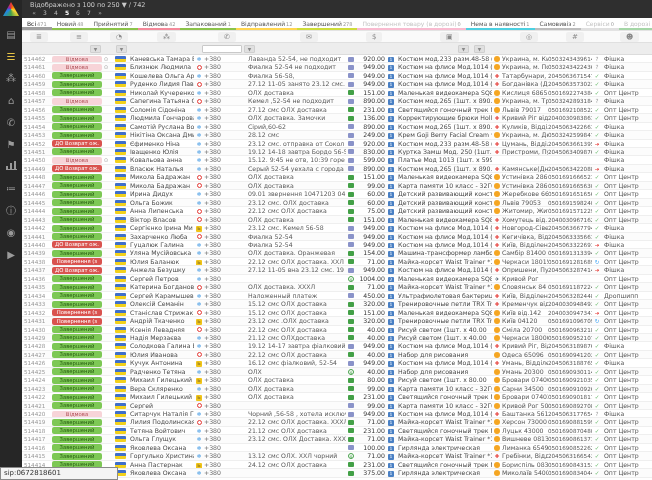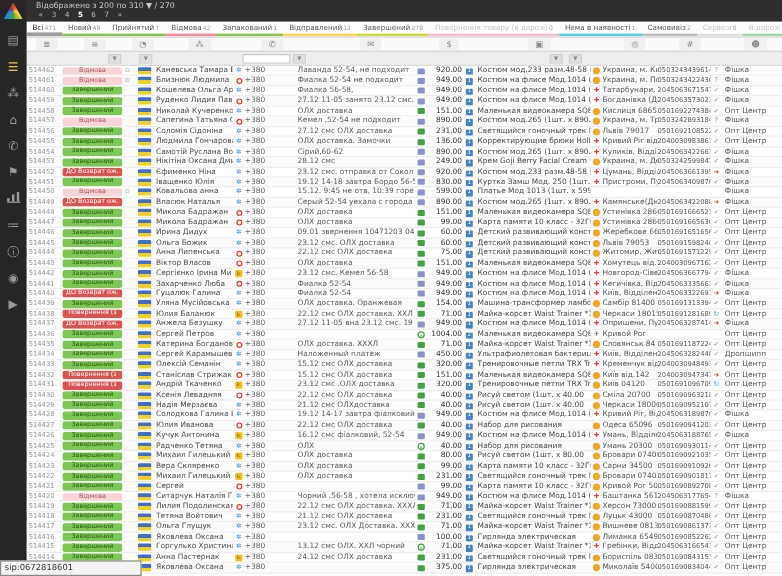--- a/index.html
+++ b/index.html
@@ -93,21 +93,21 @@
   <div class="sb-ico">✆</div>
   <div class="sb-ico">⚑</div>
   <div class="sb-ico"><span class="sb-bars"><i></i><i></i><i></i></span></div>
   <div class="sb-ico">≔</div>
   <div class="sb-ico">ⓘ</div>
   <div class="sb-ico">◉</div>
   <div class="sb-ico">▶</div>
 </div>
 
 <div id="topbar">
-  <span id="shown"><span>Відображено з 200 по 310 ▼</span> <span>/ 270</span></span>
+  <span id="shown"><span>Відображено з 100 по 250 ▼</span> <span>/ 742</span></span>
   <div id="pager">
       <span>«</span>
       <span>3</span>
       <span>4</span>
       <span class="cur">5</span>
       <span>6</span>
       <span>7</span>
       <span>»</span>
     </div>
 </div>

